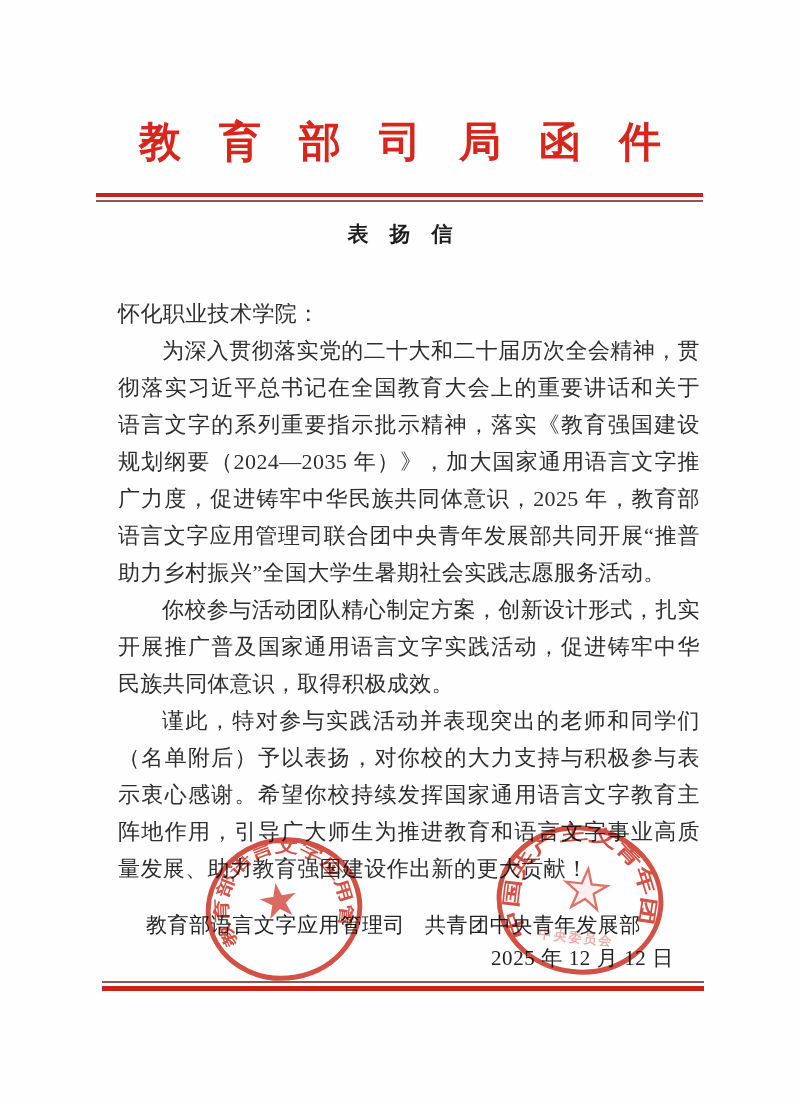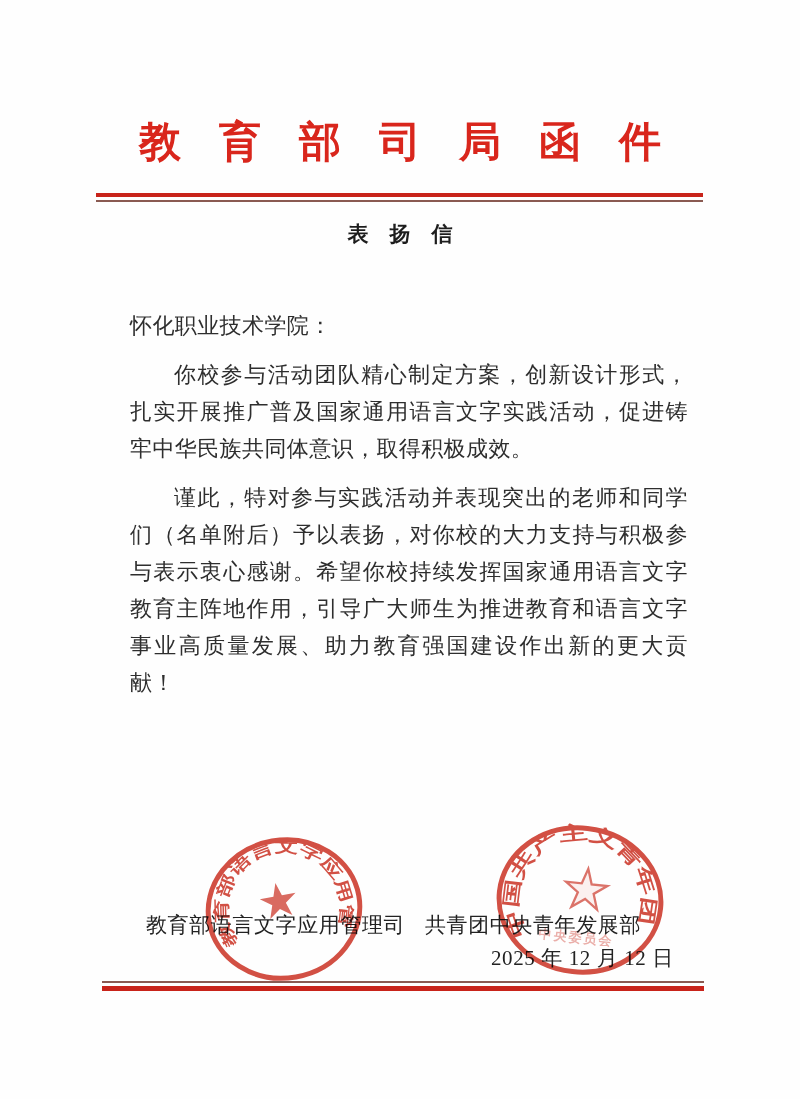--- a/index.html
+++ b/index.html
@@ -35,21 +35,21 @@
   }
   
   .letter-body{
     position:absolute;top:295px;left:118px;width:582px;
     font-size:22px;line-height:37px;
     letter-spacing:0.4px;
     color:var(--body-ink,#2e2e2e);
     text-align:justify;
     text-justify:inter-character;
   }
-  .letter-body p{margin:12px;text-indent:2em;}
+  .letter-body p{margin:0;text-indent:2em;}
   .letter-body p.greeting{text-indent:0;}
   
   .sig{position:absolute;white-space:nowrap;color:#222;font-size:21px;letter-spacing:0.6px;}
   .sig-left{top:911px;left:146px;}
   .sig-right{top:911px;left:425px;font-family:Liberation Serif, serif;}
   .sig-date{top:944px;left:484px;margin-left:7px;}
   
   .seal{position:absolute;mix-blend-mode:multiply;opacity:0.88;filter:blur(0.3px);}
   .seal-ring{fill:none;stroke:var(--seal-red,#cd372a);stroke-width:5;}
   .seal-text{fill:var(--seal-red,#cd372a);font-family:"Liberation Serif","DejaVu Serif",serif;font-weight:700;}
@@ -64,20 +64,21 @@
 
   <h1 class="letterhead">教育部司局函件</h1>
 
   <div class="rule rule-top-thick"></div>
   <div class="rule rule-top-thin"></div>
 
   <h2 class="letter-title">表扬信</h2>
 
   <div class="letter-body">
     <p class="greeting">怀化职业技术学院：</p>
+    <p>为深入贯彻落实党的二十大和二十届历次全会精神，贯彻落实习近平总书记在全国教育大会上的重要讲话和关于语言文字的系列重要指示批示精神，落实《教育强国建设规划纲要（2024—2035 年）》，加大国家通用语言文字推广力度，促进铸牢中华民族共同体意识，2025 年，教育部语言文字应用管理司联合团中央青年发展部共同开展“推普助力乡村振兴”全国大学生暑期社会实践志愿服务活动。</p>
     <p>你校参与活动团队精心制定方案，创新设计形式，扎实开展推广普及国家通用语言文字实践活动，促进铸牢中华民族共同体意识，取得积极成效。</p>
     <p>谨此，特对参与实践活动并表现突出的老师和同学们（名单附后）予以表扬，对你校的大力支持与积极参与表示衷心感谢。希望你校持续发挥国家通用语言文字教育主阵地作用，引导广大师生为推进教育和语言文字事业高质量发展、助力教育强国建设作出新的更大贡献！</p>
   </div>
 
   <div class="sig sig-left">教育部语言文字应用管理司</div>
   <div class="sig sig-right">共青团中央青年发展部</div>
   <div class="sig sig-date">2025 年 12 月 12 日</div>
 
   <svg class="seal" style="left:184px;top:814px;" width="200" height="190" viewBox="-100 -95 200 190">
     <g transform="rotate(-10)">

